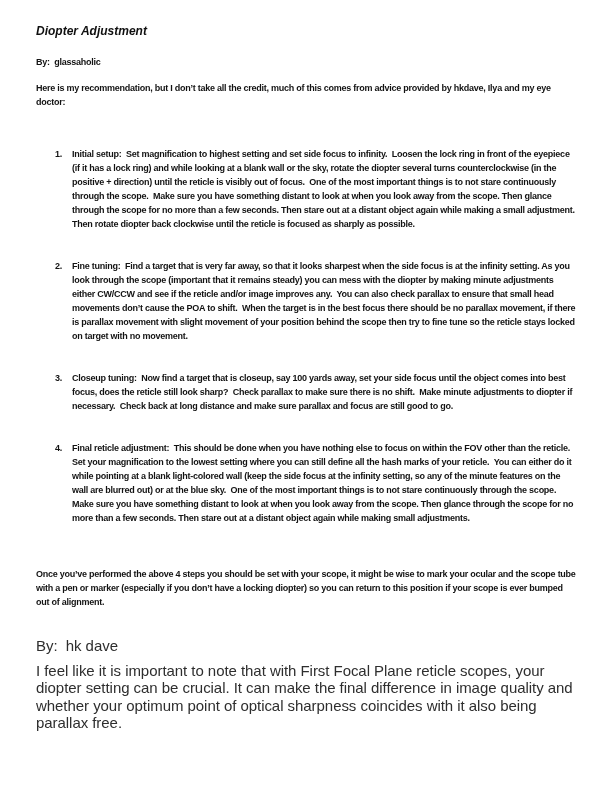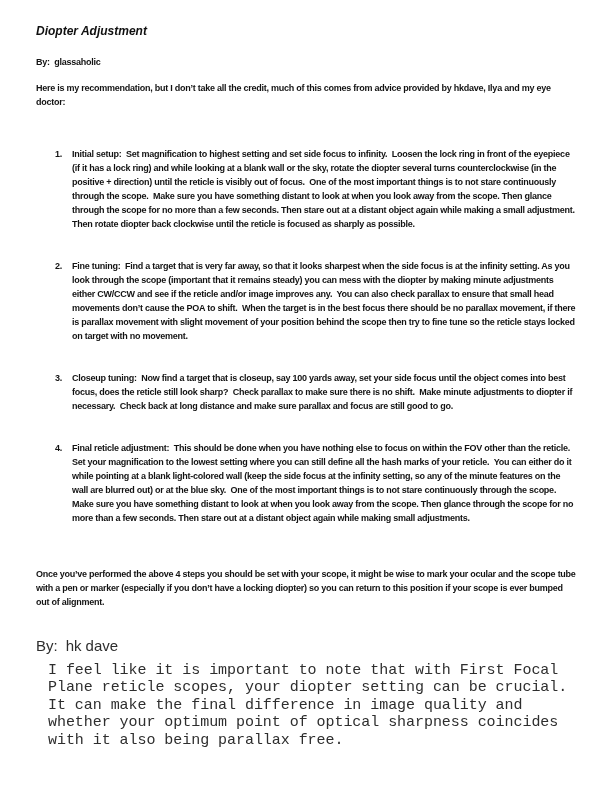--- a/index.html
+++ b/index.html
@@ -68,22 +68,21 @@
     font-weight: 400;
     letter-spacing: -0.05px;
     line-height: 17.5px;
     color: #2e2e2e;
     white-space: pre-wrap;
   }
   .byline.s2 {
     margin: 28px 0 7px 0;
   }
   .para.s2 {
-    margin: 0 0 17px 12px;
-    font-family: Liberation Mono, monospace;
+    margin: 0 0 17px 0;
   }
 </style>
 </head>
 <body>
 
 <div class="page">
 
   <h1 class="title">Diopter Adjustment</h1>
 
   <p class="byline s1">By:  glassaholic</p>

